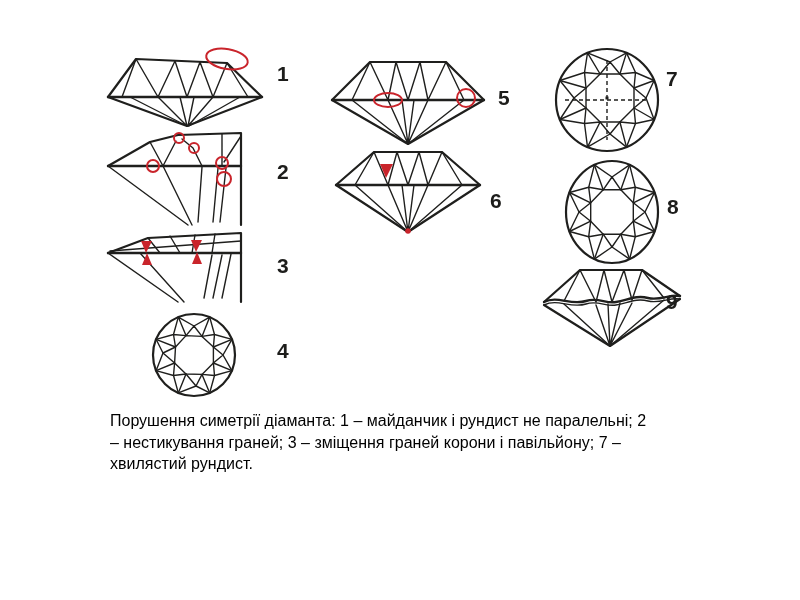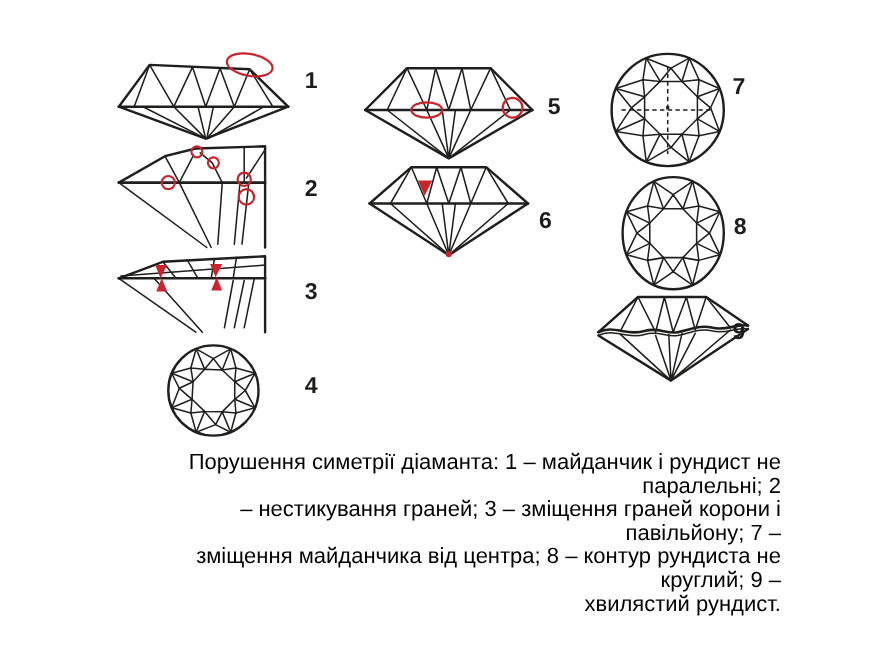--- a/index.html
+++ b/index.html
@@ -1,22 +1,22 @@
 <!DOCTYPE html>
 <html><head>
 <meta charset="utf-8">
 <style>
   html,body{margin:0;padding:0;background:#fff;}
   .stage{position:relative;width:800px;height:600px;background:#ffffff;overflow:hidden;
          font-family:"Liberation Sans", sans-serif;}
   .fig{position:absolute;}
   .fig svg{display:block;}
   .fig-label{position:absolute;font-weight:bold;font-size:21px;color:#1d1d1b;line-height:1;}
-  .caption{position:absolute;left:110px;top:410px;width:600px;font-size:20px;
-           line-height:21.5px;color:#000;text-align:right;}
+  .caption{position:absolute;left:110px;top:410px;width:600px;font-size:16px;
+           line-height:21.5px;color:#000;}
   .k{stroke:#1f1f1d;fill:none;stroke-linecap:round;stroke-linejoin:round;}
   .k-outline{stroke-width:2.2;}
   .k-inner{stroke-width:1.4;}
   .k-girdle{stroke-width:2.4;}
   .red{stroke:#c9242b;fill:none;stroke-width:2;}
   .redfill{fill:#c9242b;stroke:none;}
   .dash{stroke:#1f1f1d;stroke-width:1.4;stroke-dasharray:4 3;fill:none;}
 </style>
 </head>
 <body>
@@ -136,17 +136,16 @@
   <div class="fig-label" style="left:277px;top:340px;">4</div>
   <div class="fig-label" style="left:498px;top:87px;">5</div>
   <div class="fig-label" style="left:490px;top:190px;">6</div>
   <div class="fig-label" style="left:666px;top:68px;">7</div>
   <div class="fig-label" style="left:667px;top:196px;">8</div>
   <div class="fig-label" style="left:666px;top:291px;">9</div>
 
   <div class="caption">
     <div>Порушення симетрії діаманта: 1 – майданчик і рундист не паралельні; 2</div>
     <div>– нестикування граней; 3 – зміщення граней корони і павільйону; 7 –</div>
-    <div>зміщення майданчика від центра; 8 – контур рундиста не круглий; 9 –</div>
     <div>хвилястий рундист.</div>
   </div>
 
 </div>
 
 </body></html>

